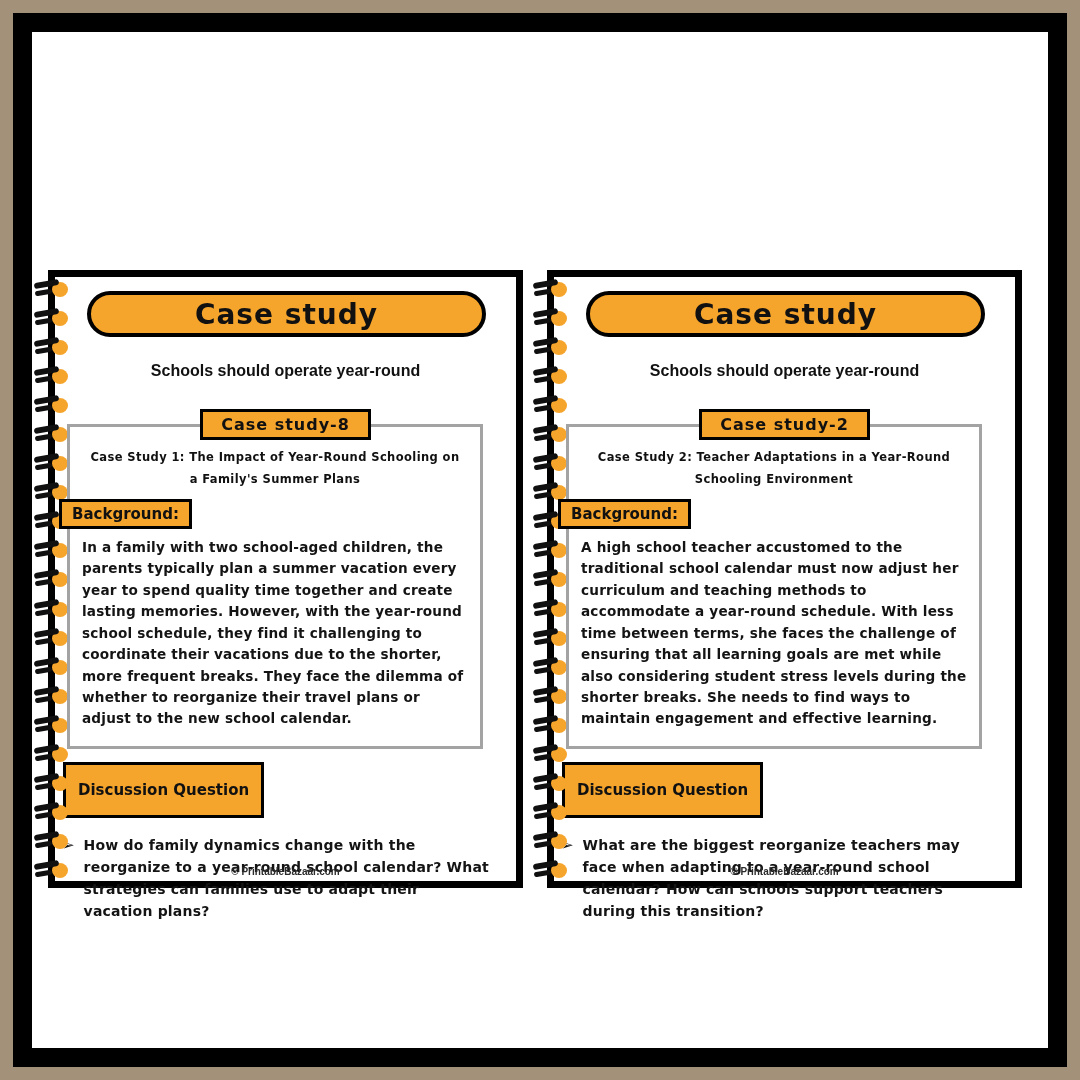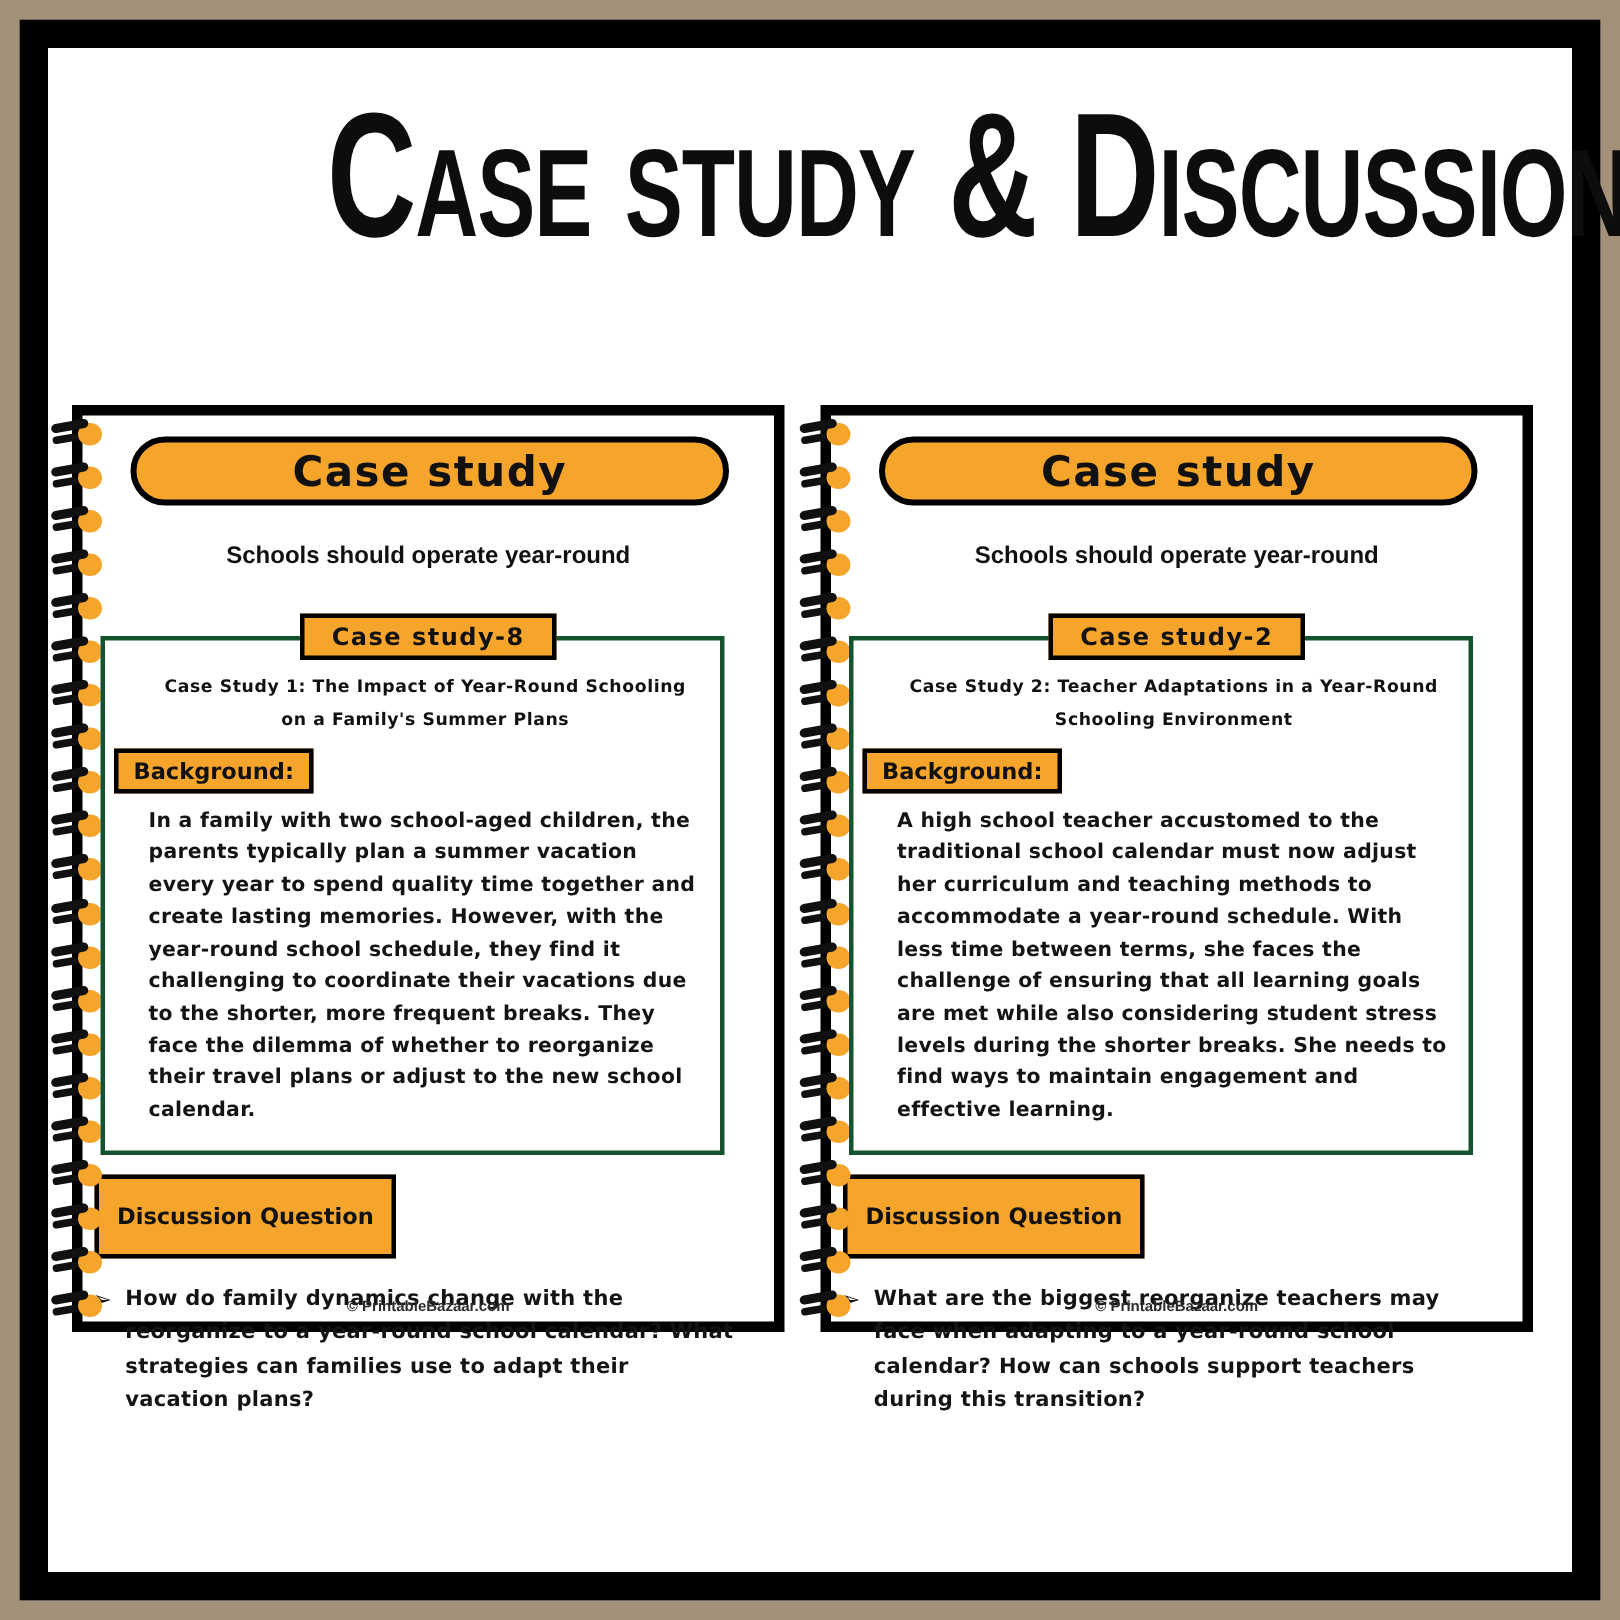--- a/index.html
+++ b/index.html
@@ -90,23 +90,23 @@
     margin:29px auto -16px auto;
     position:relative;z-index:2;
     background:var(--accent,#f5a42c);
     border:3px solid #000;
     padding:3px 18px;
     font-weight:700;font-size:16px;color:#111;
     letter-spacing:1px;
   }
   
   .case-box{
-    border:3px solid #14532d;
+    border:3px solid #a3a3a3;
     margin:0 33px 0 12px;
-    padding:20px 10px 16px 27px;
+    padding:20px 10px 16px 10px;
     position:relative;
     background:#fff;
   }
   .case-title{
     text-align:center;
     font-weight:700;font-size:11.5px;color:#111;
     letter-spacing:0.4px;
     line-height:1.9;
     margin:0 6px 8px 6px;
   }
@@ -151,21 +151,20 @@
     text-align:center;
     font-family:"Liberation Sans",sans-serif;
     font-size:10px;color:#2b2b2b;font-weight:600;
   }
 </style>
 </head>
 <body style="--accent: #f5a42c; background: rgb(163, 145, 121);">
 
 <div class="frame">
 
-  <h1 class="main-title"><span class="squeeze">Case study &amp; Discussion</span></h1>
 
   <div class="pages">
 
     <section class="notebook-page">
       <div class="spiral">
           <div class="coil">
             <span class="bead"></span>
             <span class="prong-top"></span>
             <span class="prong-bottom"></span>
           </div>

